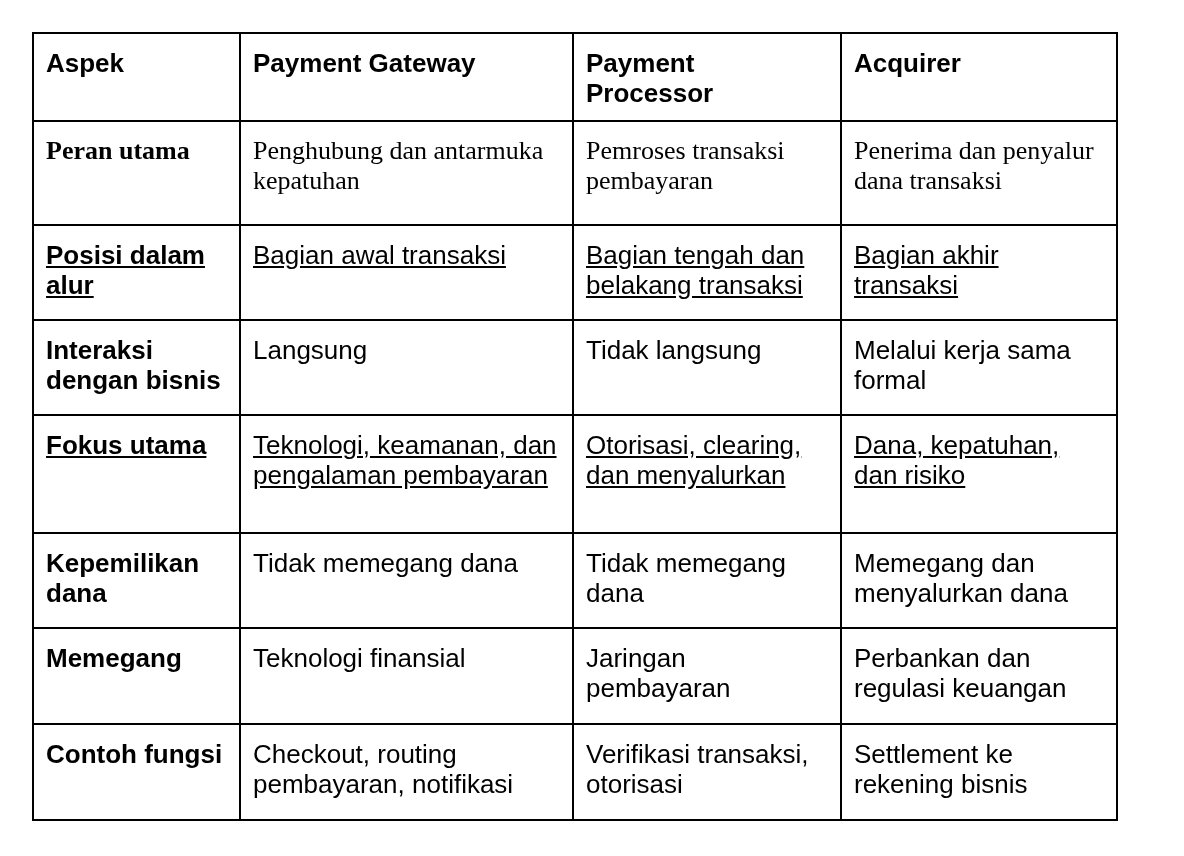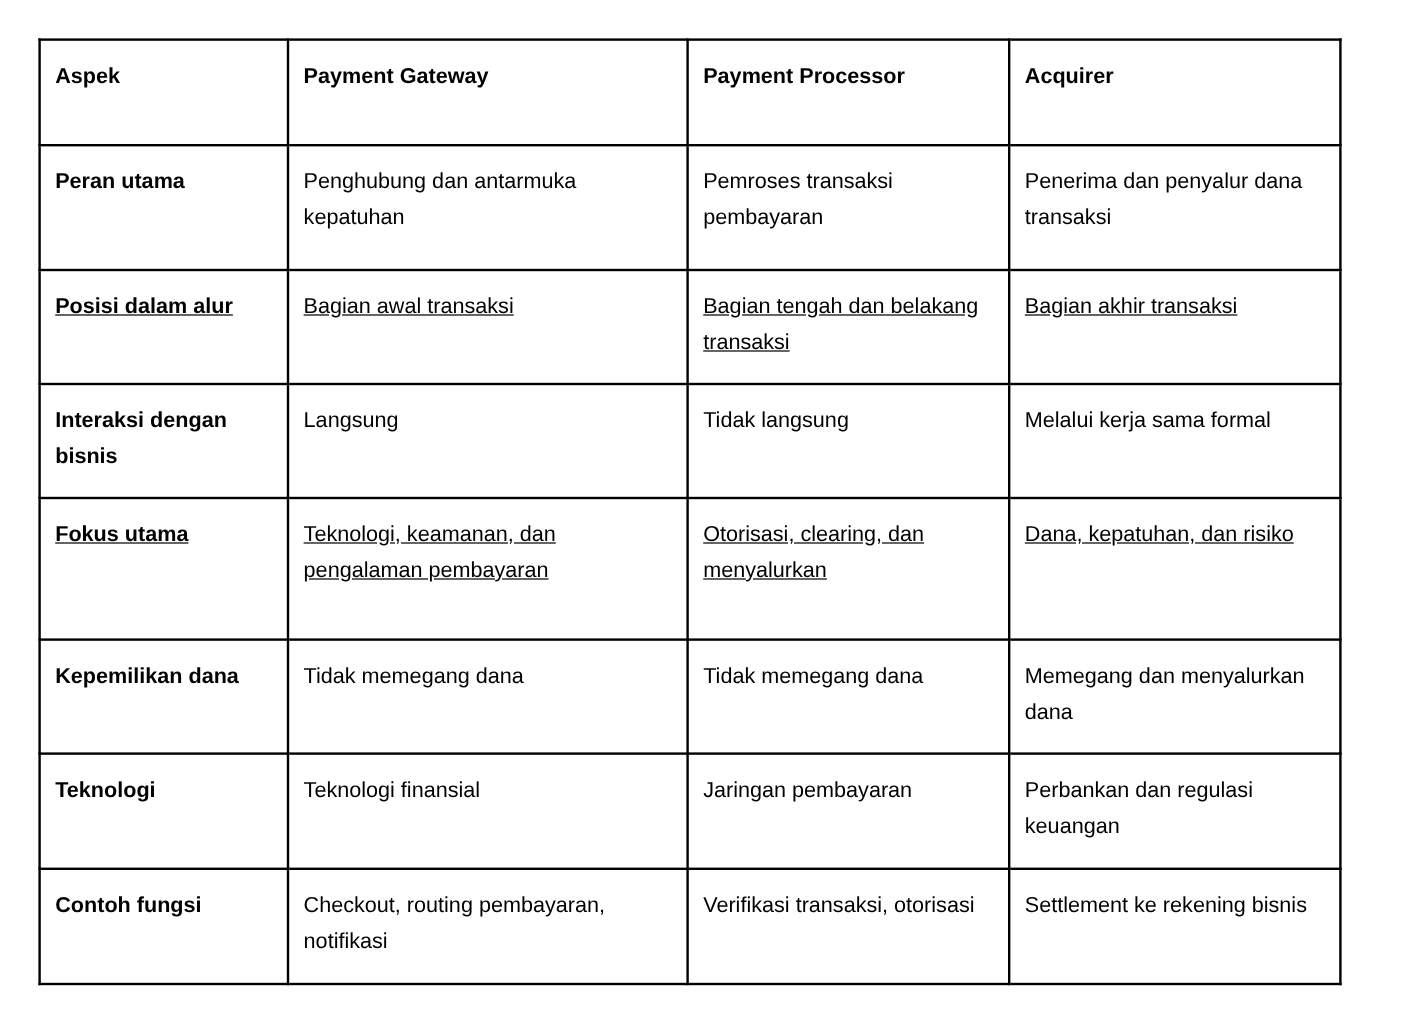--- a/index.html
+++ b/index.html
@@ -25,28 +25,28 @@
       width: 1084px;
     }
     col.c0 { width: 207px; }
     col.c1 { width: 333px; }
     col.c2 { width: 268px; }
     col.c3 { width: 276px; }
     td {
       border: 2px solid #000000;
       vertical-align: top;
       padding: 14px 12px 8px 12px;
-      font-size: 18px;
+      font-size: 26px;
       line-height: 30px;
       box-sizing: border-box;
       word-wrap: break-word;
     }
     td.bold { font-weight: bold; }
     tr.r-h { height: 88px; }
-    tr.r1 { height: 104px; }
+    tr.r1 { height: 104px; font-family: Liberation Serif, serif; }
     tr.r2 { height: 95px; text-decoration: underline; }
     tr.r3 { height: 95px; }
     tr.r4 { height: 118px; text-decoration: underline; }
     tr.r5 { height: 95px; border-radius: 15px; }
     tr.r6 { height: 96px; }
     tr.r7 { height: 96px; }
   </style>
 </head>
 <body>
 
@@ -89,21 +89,21 @@
         <td>Otorisasi, clearing, dan menyalurkan</td>
         <td>Dana, kepatuhan, dan risiko</td>
       </tr>
       <tr class="r5">
         <td class="bold">Kepemilikan dana</td>
         <td>Tidak memegang dana</td>
         <td>Tidak memegang dana</td>
         <td>Memegang dan menyalurkan dana</td>
       </tr>
       <tr class="r6">
-        <td class="bold">Teknologi</td>
+        <td class="bold">Memegang</td>
         <td>Teknologi finansial</td>
         <td>Jaringan pembayaran</td>
         <td>Perbankan dan regulasi keuangan</td>
       </tr>
       <tr class="r7">
         <td class="bold">Contoh fungsi</td>
         <td>Checkout, routing pembayaran, notifikasi</td>
         <td>Verifikasi transaksi, otorisasi</td>
         <td>Settlement ke rekening bisnis</td>
       </tr>

